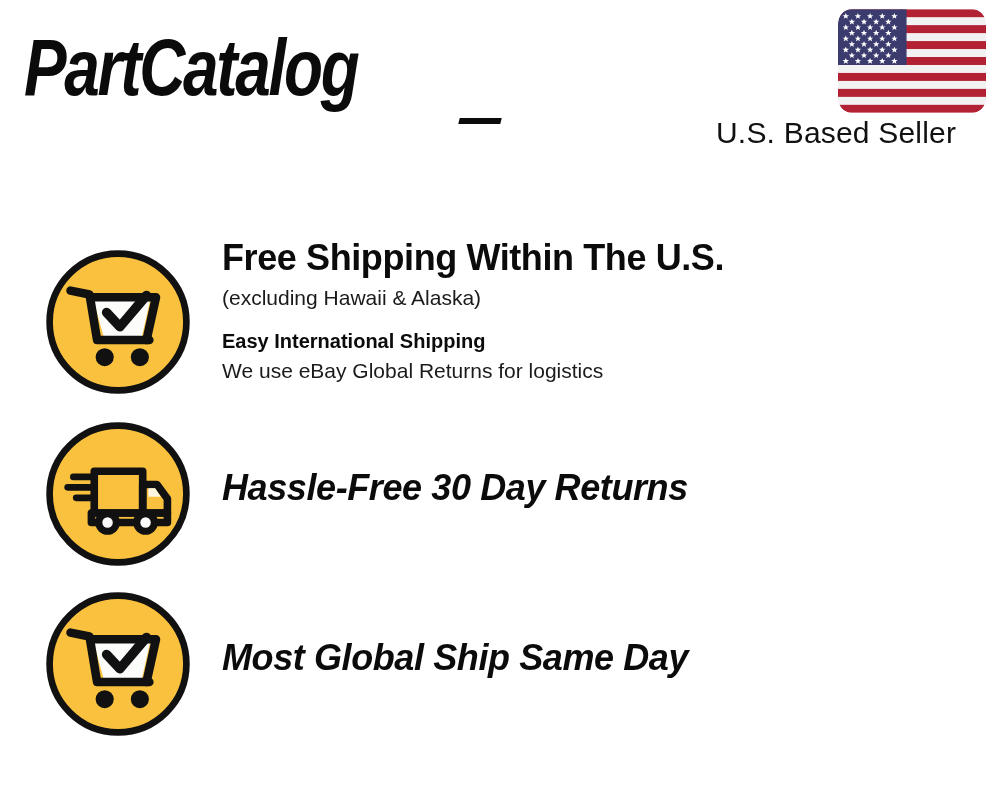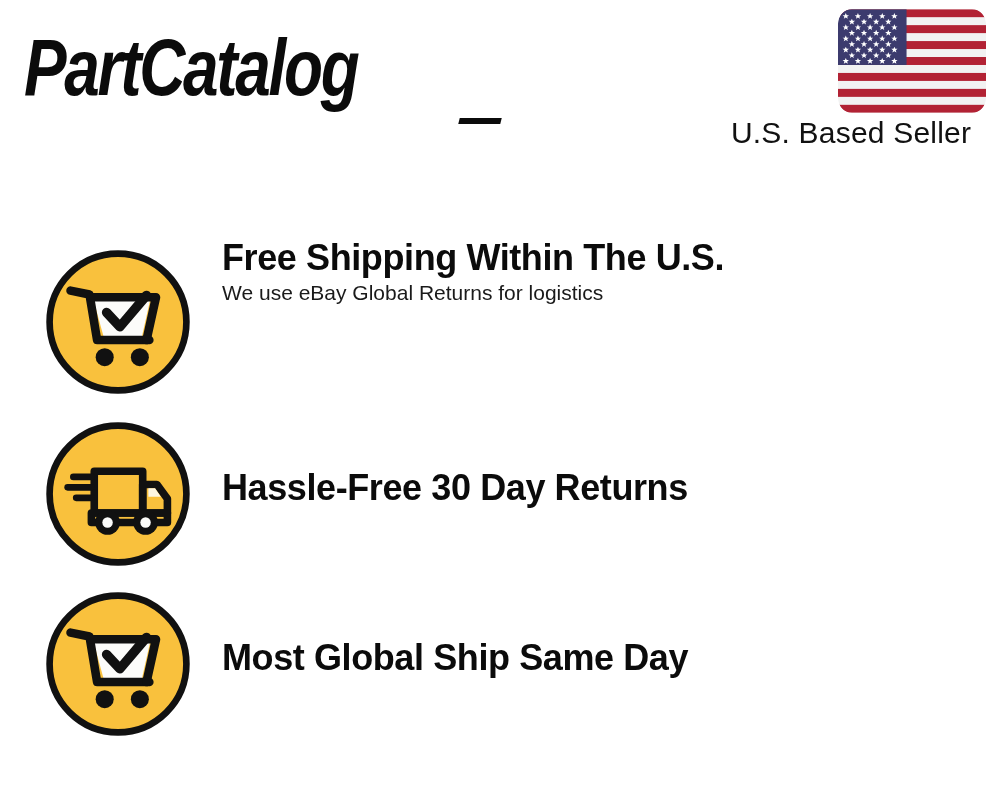--- a/index.html
+++ b/index.html
@@ -93,21 +93,21 @@
 
   .seller-label {
     display: block;
     margin-top: 2px;
     font-size: 30px;
     font-weight: 400;
     color: #111111;
     letter-spacing: 0.2px;
     line-height: 1.15;
     white-space: nowrap;
-    text-align: center;
+    text-align: left;
   }
 
   
   .features {
     position: absolute;
     left: 0;
     top: 238px;
     width: 1000px;
   }
 
@@ -169,21 +169,21 @@
   .feature-subtext {
     font-size: 21px;
     font-weight: 400;
     color: #1a1a1a;
     line-height: 1.45;
     white-space: nowrap;
   }
 
   
   .feature-row.r2 .feature-text,
-  .feature-row.r3 .feature-text { top: 58px; }
+  .feature-row.r3 .feature-text { top: 58px; font-style: italic; }
 </style>
 </head>
 <body>
 
 <div class="page">
 
   <div class="brand-logo">
     <div class="brand-wordmark">PartCatalog</div>
     <div class="brand-underline"></div>
   </div>
@@ -269,20 +269,22 @@
           <polygon points="54,56 114,56 105,96 65,96" fill="#FCFCFA"></polygon>
           <path d="M30 47 L50 51 L58 99 L113 99" fill="none" stroke="#111111" stroke-width="9" stroke-linecap="round" stroke-linejoin="round"></path>
           <path d="M51 54 L120 54 L110 99" fill="none" stroke="#111111" stroke-width="9" stroke-linecap="round" stroke-linejoin="round"></path>
           <path d="M68 70 L82 85 L110 52" fill="none" stroke="#111111" stroke-width="10" stroke-linecap="round" stroke-linejoin="round"></path>
           <circle cx="66" cy="117" r="9.5" fill="#111111"></circle>
           <circle cx="103" cy="117" r="9.5" fill="#111111"></circle>
         </svg>
       </div>
       <div class="feature-text">
         <div class="feature-heading">Free Shipping Within The U.S.</div>
+        <div class="feature-sub">(excluding Hawaii &amp; Alaska)</div>
+        <div class="feature-subheading">Easy International Shipping</div>
         <div class="feature-subtext">We use eBay Global Returns for logistics</div>
       </div>
     </div>
 
     <div class="feature-row r2">
       <div class="feature-icon">
         <svg viewBox="0 0 160 160" xmlns="http://www.w3.org/2000/svg" aria-hidden="true">
           <circle cx="80" cy="80" r="72" fill="#F9C13D" stroke="#111111" stroke-width="7"></circle>
           <path d="M55 56 H106 V100 H55 Z" fill="none" stroke="#111111" stroke-width="8" stroke-linejoin="round"></path>
           <path d="M106 70 H121 L132 85 V100 H106 Z" fill="none" stroke="#111111" stroke-width="8" stroke-linejoin="round"></path>

